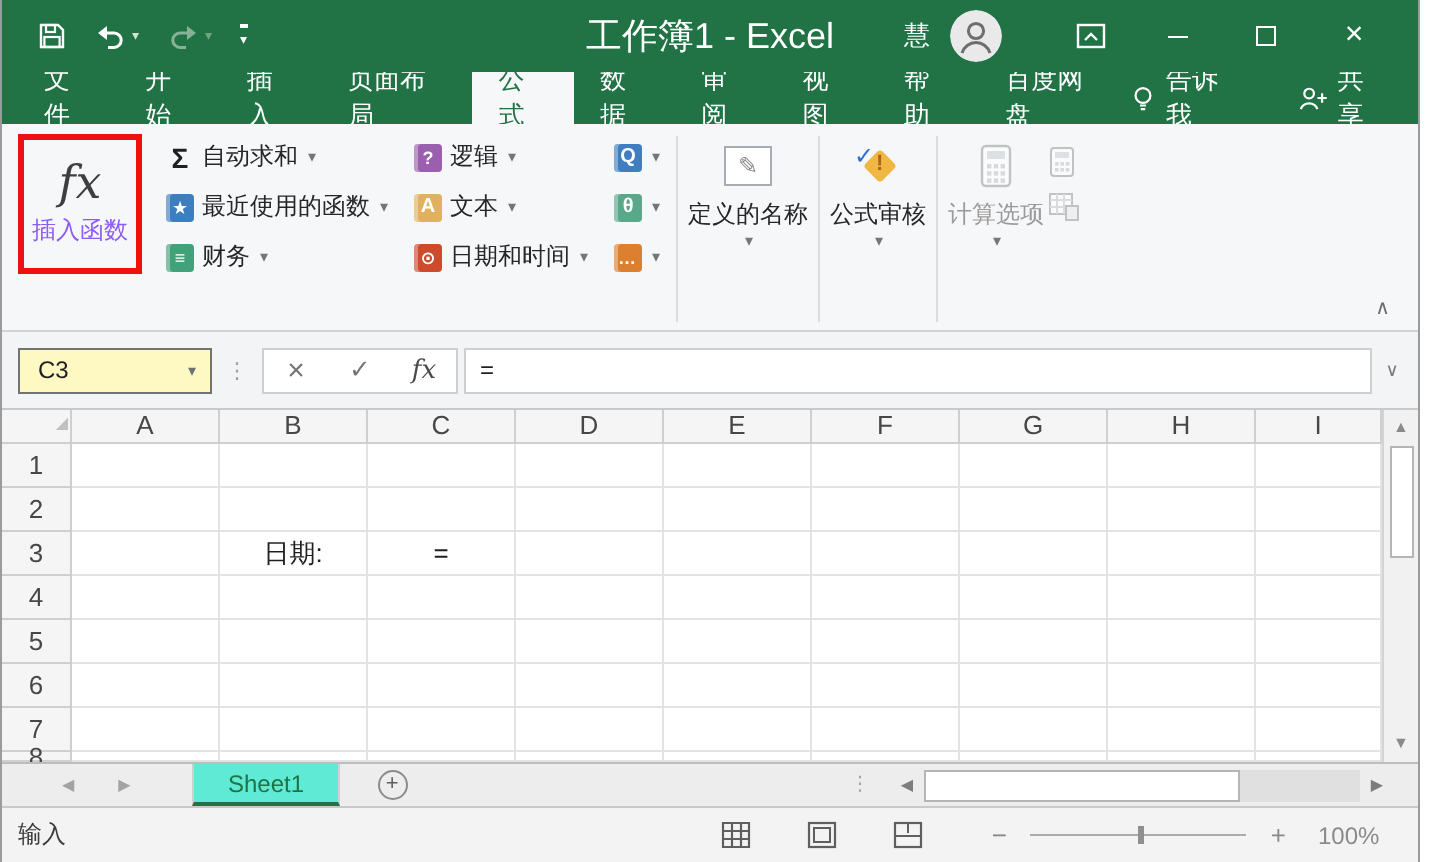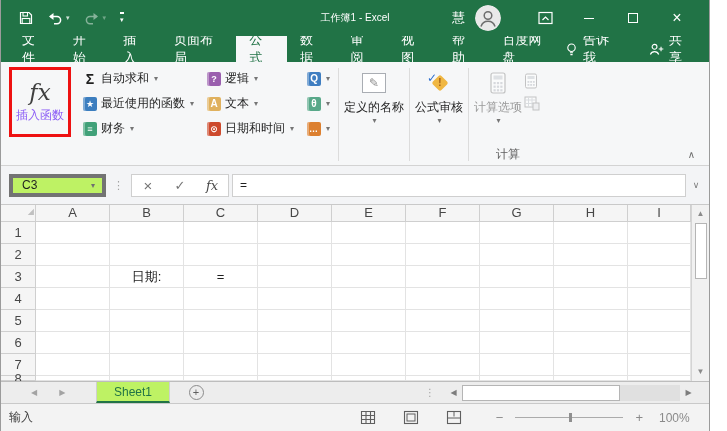--- a/index.html
+++ b/index.html
@@ -9,21 +9,21 @@
     border:1px solid #9b9b9b; border-top:none; background:#f6f7f8; }
 
   
   .titlebar { height:36px; background:#217346; color:#fff; display:flex;
     align-items:center; position:relative; flex:none; padding:0 10px 0 18px; }
   .qat { display:flex; align-items:center; gap:14px; z-index:2; }
   .qat-btn { display:flex; align-items:center; gap:3px; }
   .qat-dd { font-size:7px; color:#cfe3d7; }
   .dim { opacity:.45; }
   .qat-more { border-top:2px solid #fff; font-size:7px; padding-top:2px; color:#fff; }
-  .tb-title { position:absolute; left:0; right:0; text-align:center; font-size:10px;
+  .tb-title { position:absolute; left:0; right:0; text-align:center; font-size:18px;
     pointer-events:none; }
   .tb-right { margin-left:auto; display:flex; align-items:center; z-index:2; }
   .tb-user { font-size:13px; margin-right:10px; }
   .avatar { width:26px; height:26px; border-radius:50%; overflow:hidden; }
   .tb-ctl { width:44px; height:36px; display:flex; align-items:center; justify-content:center; }
   .tb-ctl.first { margin-left:22px; }
   .min-glyph { width:10px; border-top:1px solid #fff; display:inline-block; }
   .max-glyph { width:10px; height:10px; border:1px solid #fff; display:inline-block; }
   .close-glyph { font-size:16px; line-height:16px; }
 
@@ -77,21 +77,21 @@
     background:#f0b742; transform:rotate(45deg); border-radius:2px; }
   .a-excl { position:absolute; left:12px; top:5px; color:#a8651c; font-weight:bold; font-size:11px; }
   .a-check { position:absolute; left:1px; top:0; color:#2f6fce; font-weight:bold; font-size:12px; }
   .grayed { color:#9a9a9a; }
   .calc-side { display:flex; flex-direction:column; gap:7px; padding-top:7px; margin:0 2px; }
   .collapse-chv { position:absolute; right:14px; bottom:5px; color:#6d6d6d; font-size:10px; }
 
   
   .fbar { height:39px; background:#f3f4f6; border-bottom:1px solid #c9c9c9;
     display:flex; align-items:center; padding:0 3px 0 8px; flex:none; }
-  .name-box { width:97px; height:23px; background:#bef264; border:4px solid #737373;
+  .name-box { width:97px; height:23px; background:#fef9c3; border:1px solid #737373;
     display:flex; align-items:center; padding-left:9px; font-size:12px; color:#1f1f1f; }
   .name-dd { margin-left:auto; width:18px; text-align:center; color:#707070; font-size:8px; }
   .fb-dots { color:#a2a2a2; margin:0 7px; font-size:11px; }
   .fb-btns { height:23px; background:#fff; border:1px solid #cfcfcf; display:flex; align-items:center; }
   .fb-btn { width:32px; text-align:center; font-size:13px; color:#757575; }
   .fb-fx { font-family:"DejaVu Serif","Liberation Serif",serif; font-style:italic;
     font-size:13px; color:#4a4a4a; }
   .fb-input { flex:1; height:23px; background:#fff; border:1px solid #cfcfcf;
     display:flex; align-items:center; padding-left:7px; font-size:12px; color:#1f1f1f; margin-left:3px; }
   .fb-expand { width:20px; text-align:center; color:#7a7a7a; font-size:9px; }
@@ -113,21 +113,21 @@
     display:flex; flex-direction:column; align-items:center; padding:2px 0; }
   .vs-arrow { height:14px; color:#8a8a8a; font-size:8px; line-height:14px; }
   .vs-thumb { width:12px; height:56px; background:#fff; border:1px solid #b5b5b5; margin-top:2px; }
   .vs-track { flex:1; }
 
   
   .sheetbar { height:22px; background:#ededed; border-top:1px solid #bdbdbd;
     display:flex; align-items:stretch; flex:none; font-size:12px; }
   .sb-nav { display:flex; align-items:center; gap:22px; padding-left:30px; width:95px;
     color:#a3a3a3; font-size:8px; }
-  .sheet-tab { background:#bef264; border-left:1px solid #cfcfcf; border-right:1px solid #cfcfcf;
+  .sheet-tab { background:#5eead4; border-left:1px solid #cfcfcf; border-right:1px solid #cfcfcf;
     border-bottom:2px solid #217346; color:#217346; padding:0 17px;
     display:flex; align-items:center; }
   .add-sheet { width:52px; display:flex; align-items:center; justify-content:center; }
   .add-circle { width:15px; height:15px; border:1px solid #8b8b8b; border-radius:50%;
     color:#5f5f5f; font-size:11px; line-height:13px; text-align:center; }
   .sb-spacer { flex:1; }
   .sb-dots { display:flex; align-items:center; color:#a2a2a2; font-size:10px; margin-right:10px; }
   .hscroll { display:flex; align-items:center; width:252px; margin-right:12px; padding:2px 0; }
   .hs-arrow { width:17px; text-align:center; color:#7d7d7d; font-size:8px; }
   .hs-thumb { width:158px; height:16px; background:#fff; border:1px solid #b5b5b5; }
@@ -364,21 +364,20 @@
                 <rect x="8.9" y="11" width="1.8" height="1.8"></rect>
               </g>
             </svg>
           <svg width="16" height="15" viewBox="0 0 16 15" opacity="0.5">
               <rect x="1" y="1" width="11" height="10" fill="#fff" stroke="#8f8f8f"></rect>
               <path d="M1 4 h11 M1 7.5 h11 M4.5 1 v10 M8 1 v10" stroke="#c0c4ca"></path>
               <rect x="9" y="7" width="6" height="7" fill="#e7e9ec" stroke="#8f8f8f"></rect>
             </svg>
         </div>
       </div>
-      <div class="rg-label">计算</div>
     </div>
 
     <span class="collapse-chv">∧</span>
   </div>
 
   <div class="fbar">
     <div class="name-box">
       <span>C3</span>
       <span class="name-dd">▾</span>
     </div>

